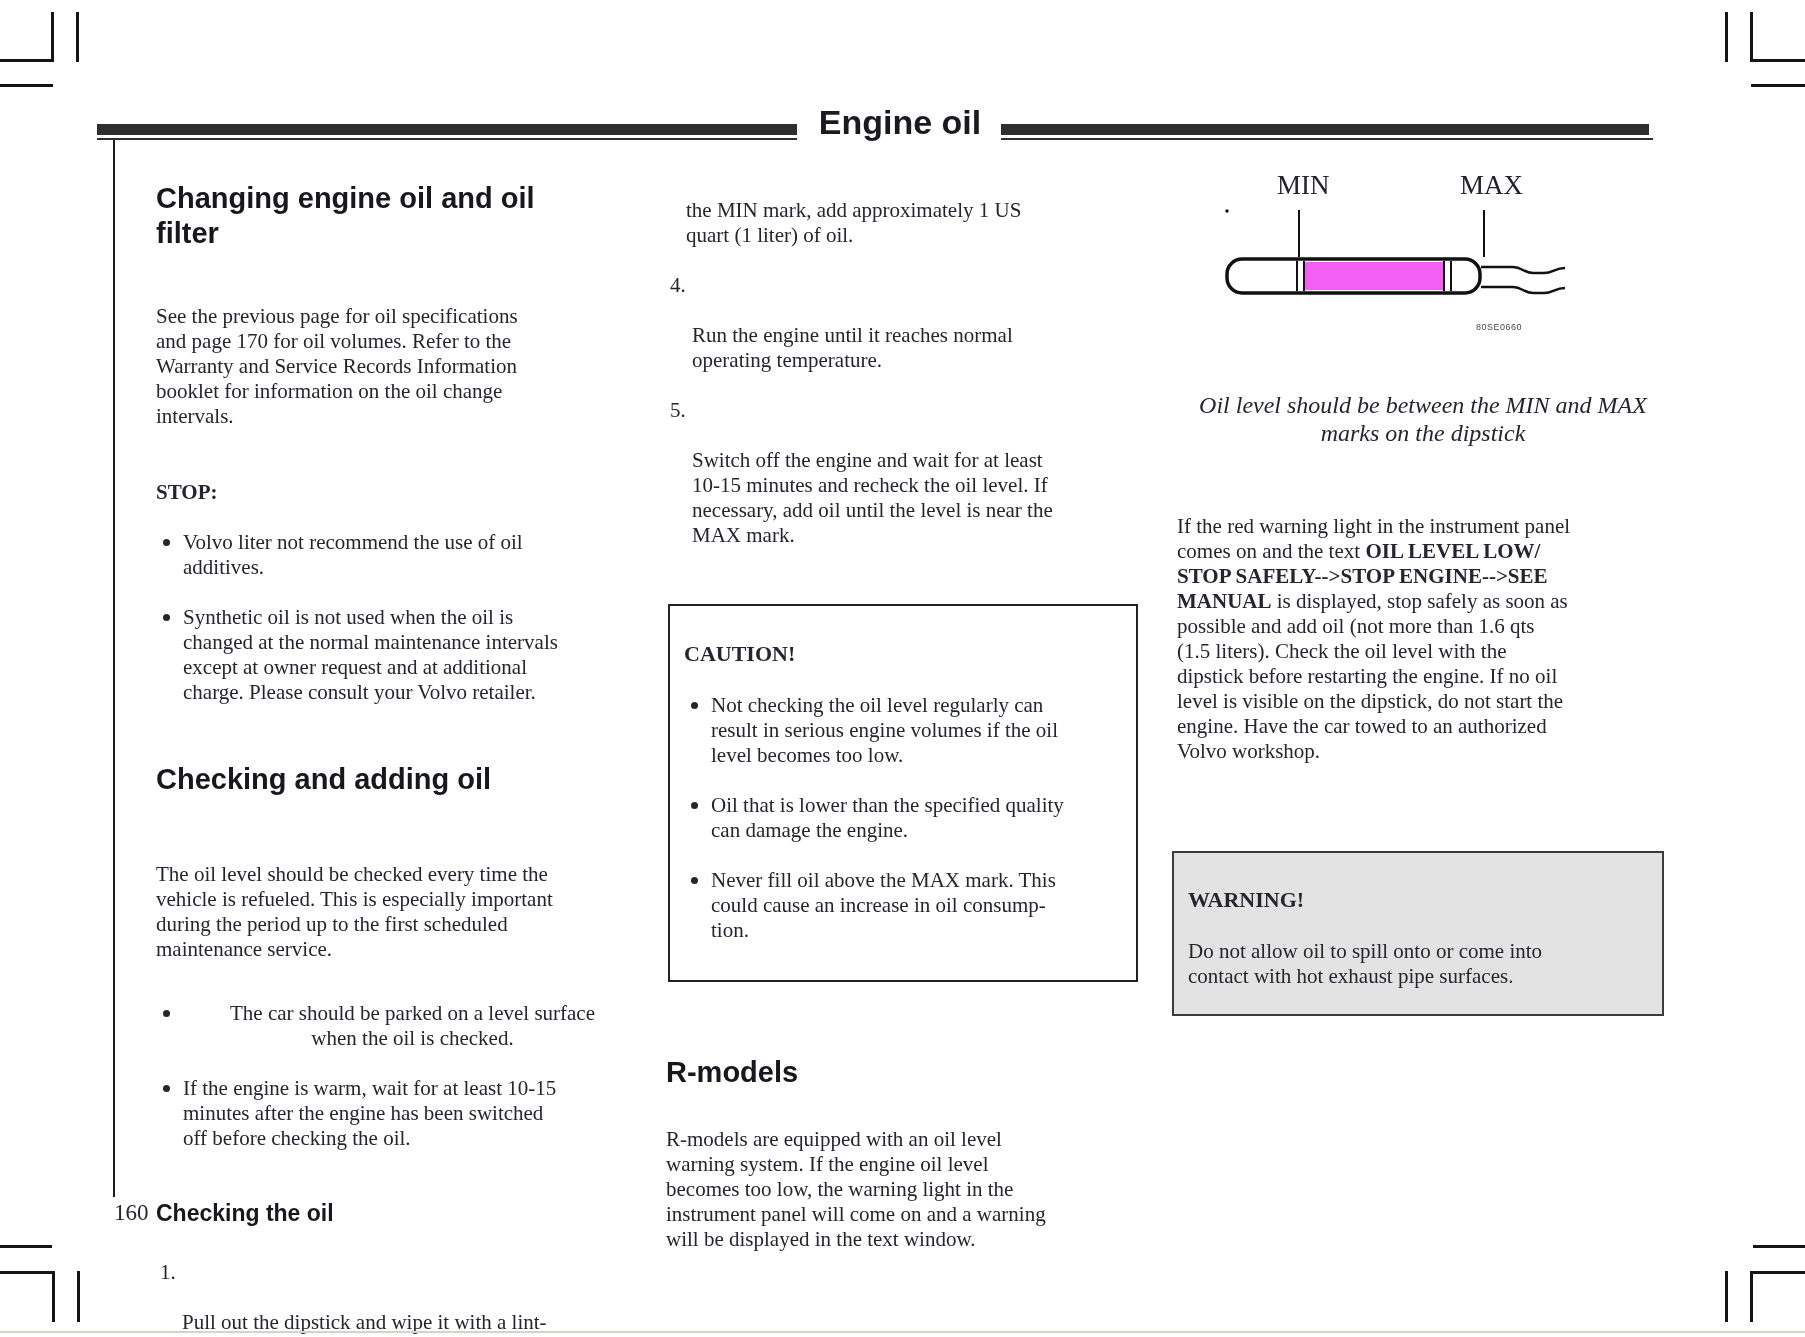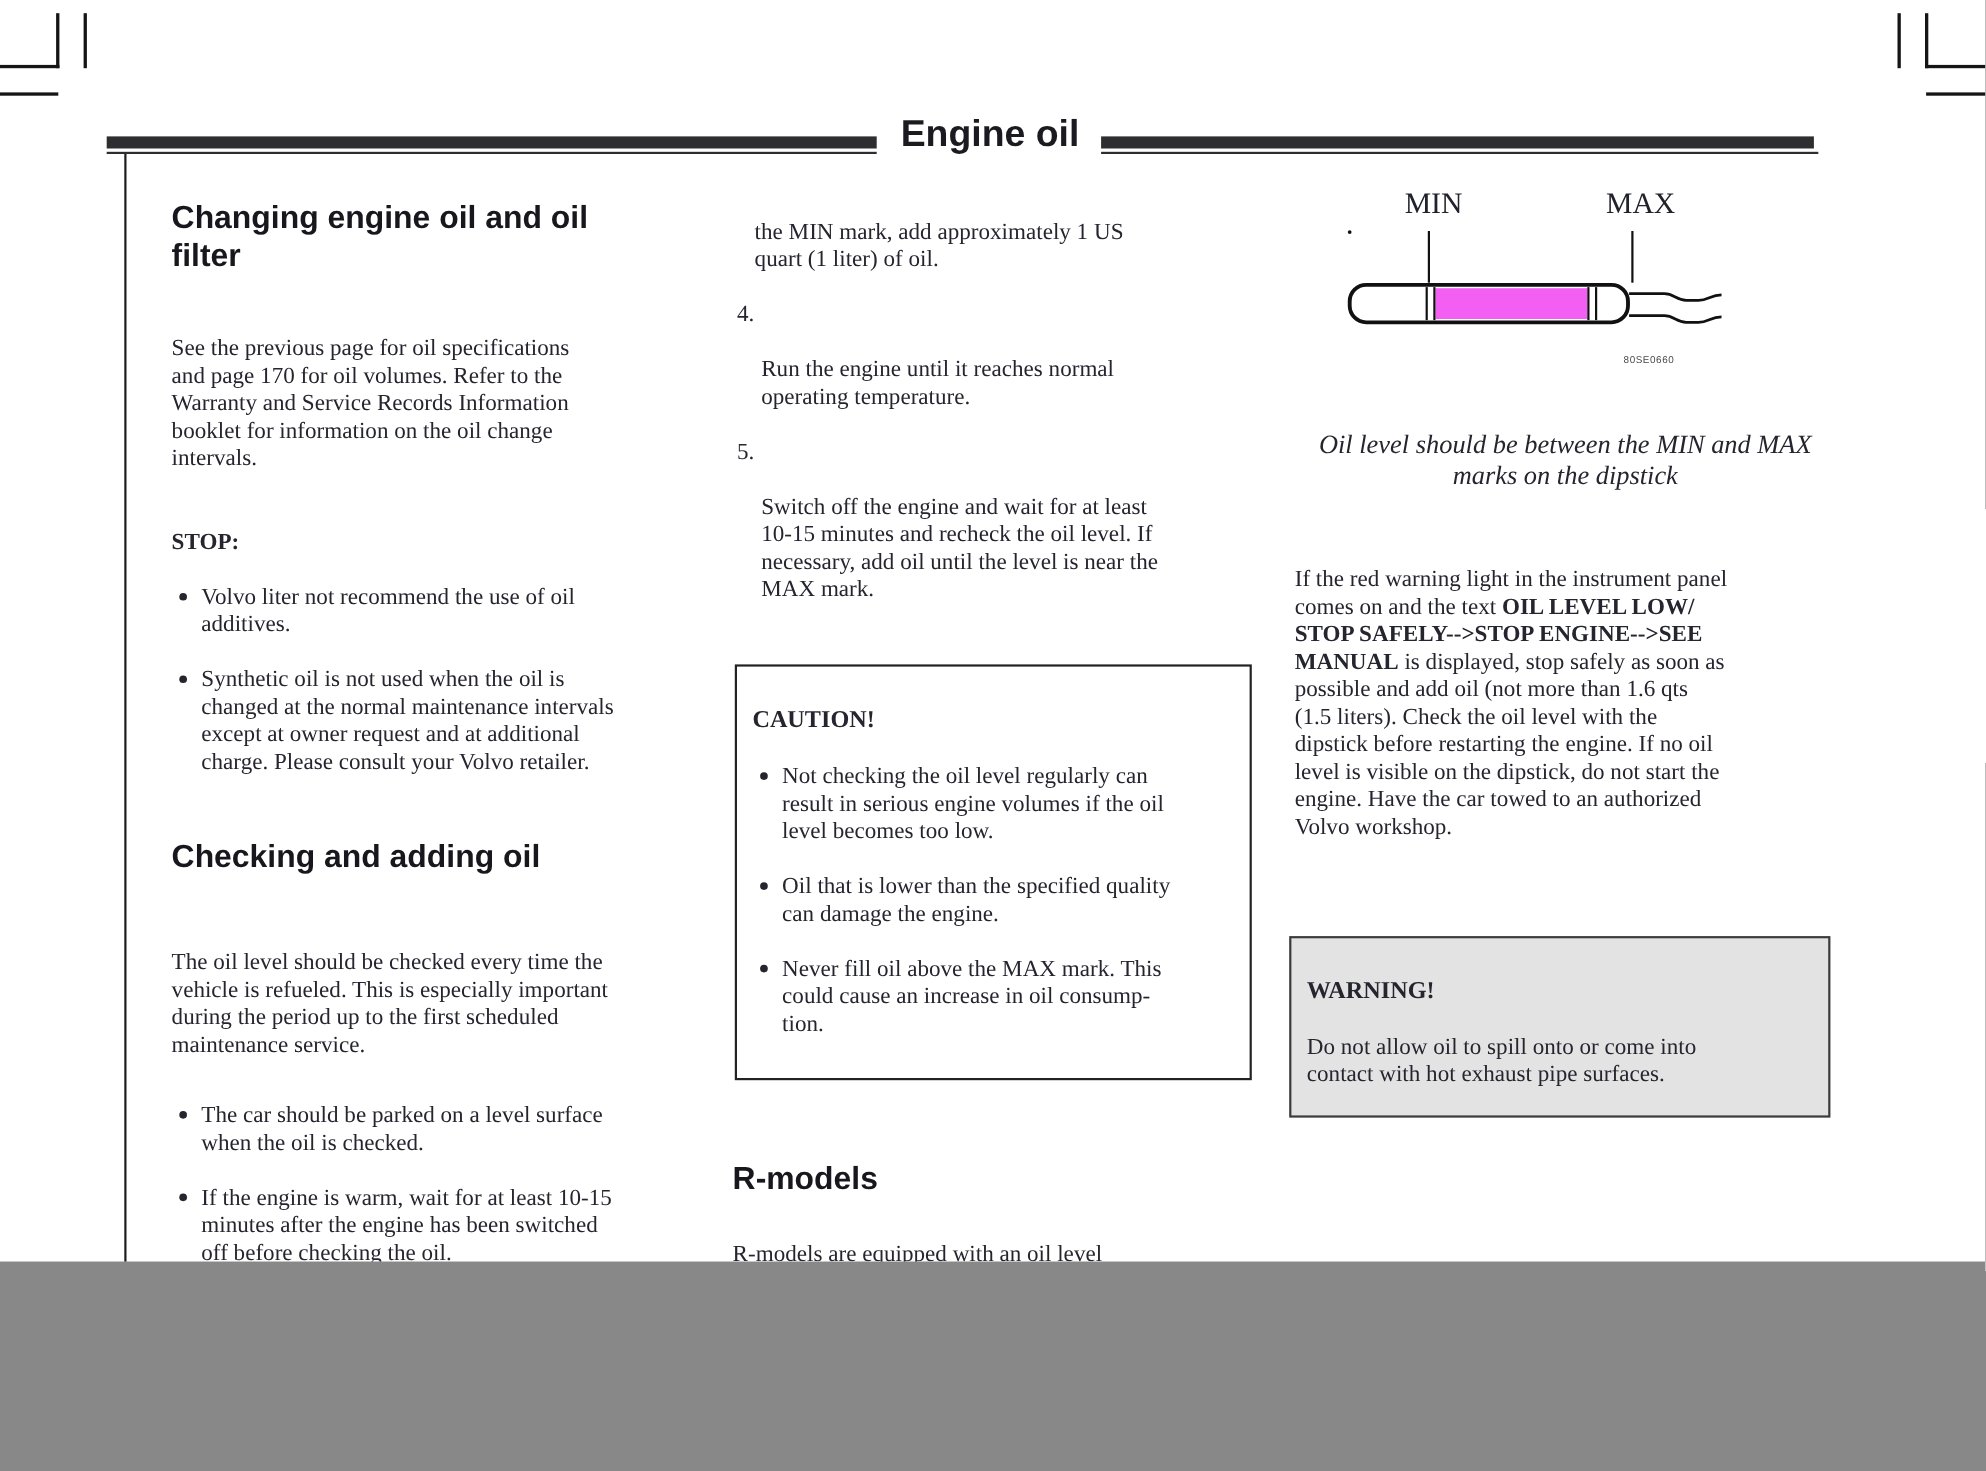--- a/index.html
+++ b/index.html
@@ -1,17 +1,17 @@
 <!DOCTYPE html>
 <html><head>
 <meta charset="utf-8">
 <style>
   html,body { margin:0; padding:0; background:#888; }
   .page {
-    position:relative; width:1805px; height:1147px; background:#ffffff;
+    position:relative; width:1805px; height:1337px; background:#ffffff;
     font-family:"Liberation Serif", serif; color:#25252f; overflow:hidden;
   }
   
   .mark { position:absolute; background:#151515; }
   
   .rule-thick { position:absolute; height:11px; background:#2e2d30; }
   .rule-thin  { position:absolute; height:2px;  background:#2e2d30; }
   .page-title {
     position:absolute; top:103px; left:900px; transform:translateX(-50%);
     font-family:"Liberation Sans", sans-serif; font-weight:bold; font-size:34px;
@@ -49,21 +49,21 @@
     position:absolute; left:1476px; top:322px;
     font-family:"Liberation Sans", sans-serif; font-size:9px; color:#4a4a4a; letter-spacing:.5px;
   }
   .dipstick-svg { position:absolute; left:1200px; top:205px; }
   .fig-space { height:166px; }
   .caption { text-align:center; font-style:italic; font-size:24px; line-height:28px; }
   .p-mt { margin-top:42px; }
   .page-number { position:absolute; left:114px; top:1200px; font-size:23px; color:#25252f; }
   .bottom-edge { position:absolute; left:0; top:1331px; width:1805px; height:2px; background:#d8d2c8; }
   .mt28 { margin-top:28px; } .mt26 { margin-top:26px; } .mt32 { margin-top:32px; }
-  .mt40 { margin-top:40px; } .mt14 { margin-top:14px; } .mt12 { margin-top:12px; }
+  .mt40 { margin-top:40px; } .mt14 { margin-top:14px;text-align:center; } .mt12 { margin-top:12px; }
   .mt48 { margin-top:48px; } .mt8 { margin-top:8px; } .mt24 { margin-top:24px; }
 </style>
 </head>
 <body>
 
 <div class="page">
 
   <div class="mark" style="left:51px;top:12px;width:3px;height:50px;"></div>
   <div class="mark" style="left:76px;top:12px;width:3px;height:50px;"></div>
   <div class="mark" style="left:0;top:59px;width:54px;height:3px;"></div>

